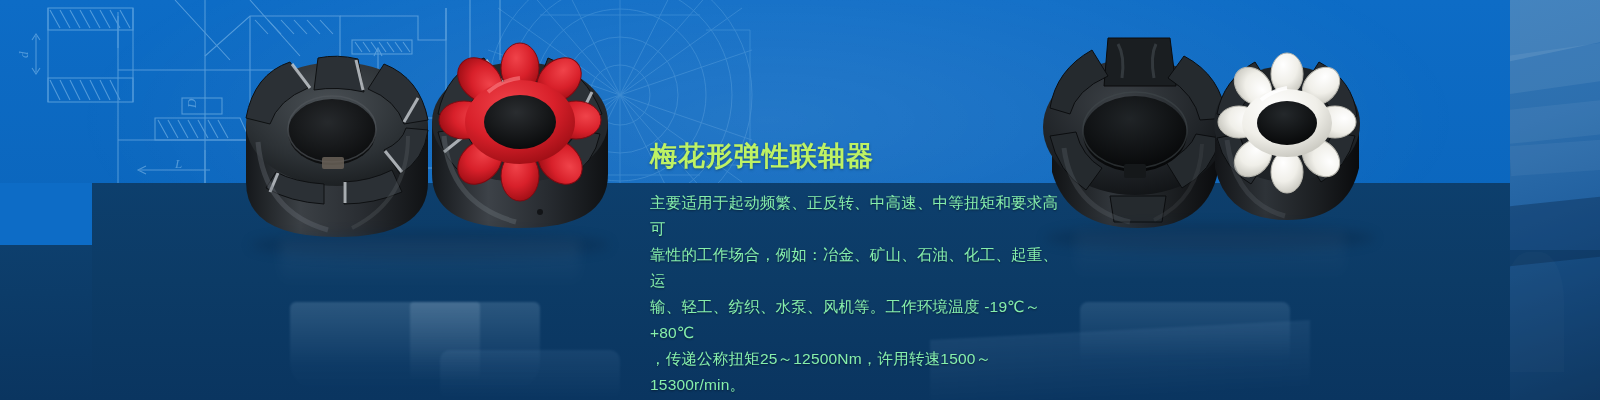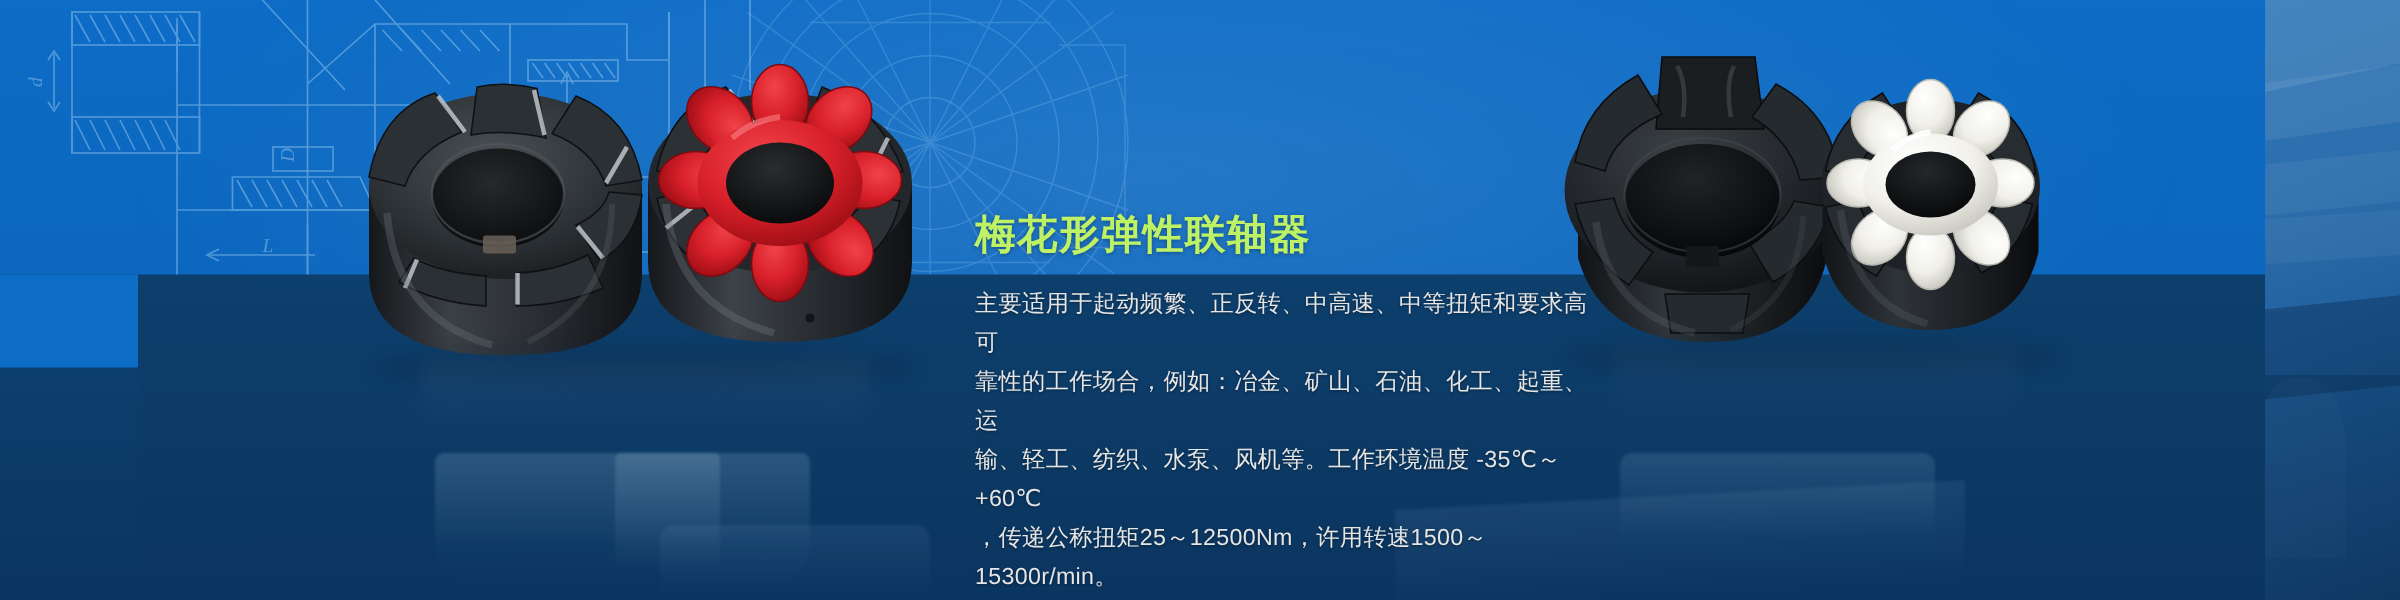--- a/index.html
+++ b/index.html
@@ -66,21 +66,21 @@
   .prod-refl{position:absolute;border-radius:50%;filter:blur(6px);opacity:.35;}
   
   .text-block{position:absolute;left:650px;top:138px;width:420px;}
   .title{
     color:#bef264;font-size:27px;font-weight:bold;letter-spacing:1px;
     line-height:36px;margin:0 0 16px 0;
     text-shadow:0 1px 3px rgba(0,0,0,.35);
     white-space:nowrap;
   }
   .body-text{
-    color:#e5e5e5;font-size:15.5px;line-height:26px;font-weight:normal;
+    color:#86efac;font-size:15.5px;line-height:26px;font-weight:normal;
     letter-spacing:.2px;
     text-shadow:0 1px 2px rgba(0,0,0,.45);
   }
   .body-text p{margin:0;}
   
   .product{position:absolute;}
 </style>
 </head>
 <body>
 
@@ -396,21 +396,21 @@
   </div>
 
   <div class="prod-refl" style="left:1045px;top:225px;width:330px;height:26px;background:rgba(6,30,56,.8);"></div>
   <div class="prod-refl" style="left:1075px;top:232px;width:270px;height:50px;background:linear-gradient(180deg,rgba(80,115,150,.4),rgba(10,50,90,0));border-radius:0;"></div>
 
   <div class="text-block">
     <h1 class="title">梅花形弹性联轴器</h1>
     <div class="body-text">
       <p>主要适用于起动频繁、正反转、中高速、中等扭矩和要求高可</p>
       <p>靠性的工作场合，例如：冶金、矿山、石油、化工、起重、运</p>
-      <p>输、轻工、纺织、水泵、风机等。工作环境温度 -35℃～+60℃</p>
+      <p>输、轻工、纺织、水泵、风机等。工作环境温度 -19℃～+80℃</p>
       <p>，传递公称扭矩25～12500Nm，许用转速1500～15300r/min。</p>
     </div>
   </div>
 
   <div class="right-panel">
     <div class="shape" style="left:-20px;top:-10px;width:140px;height:60px;transform:rotate(-12deg);"></div>
     <div class="shape" style="left:-10px;top:48px;width:130px;height:38px;transform:rotate(-8deg);opacity:.7;"></div>
     <div class="shape" style="left:-10px;top:104px;width:130px;height:34px;transform:rotate(-6deg);opacity:.55;"></div>
     <div class="shape" style="left:0px;top:142px;width:120px;height:30px;transform:rotate(-4deg);opacity:.45;"></div>
     <div class="dk" style="left:0;top:200px;width:120px;height:60px;transform:skewY(-6deg);"></div>

